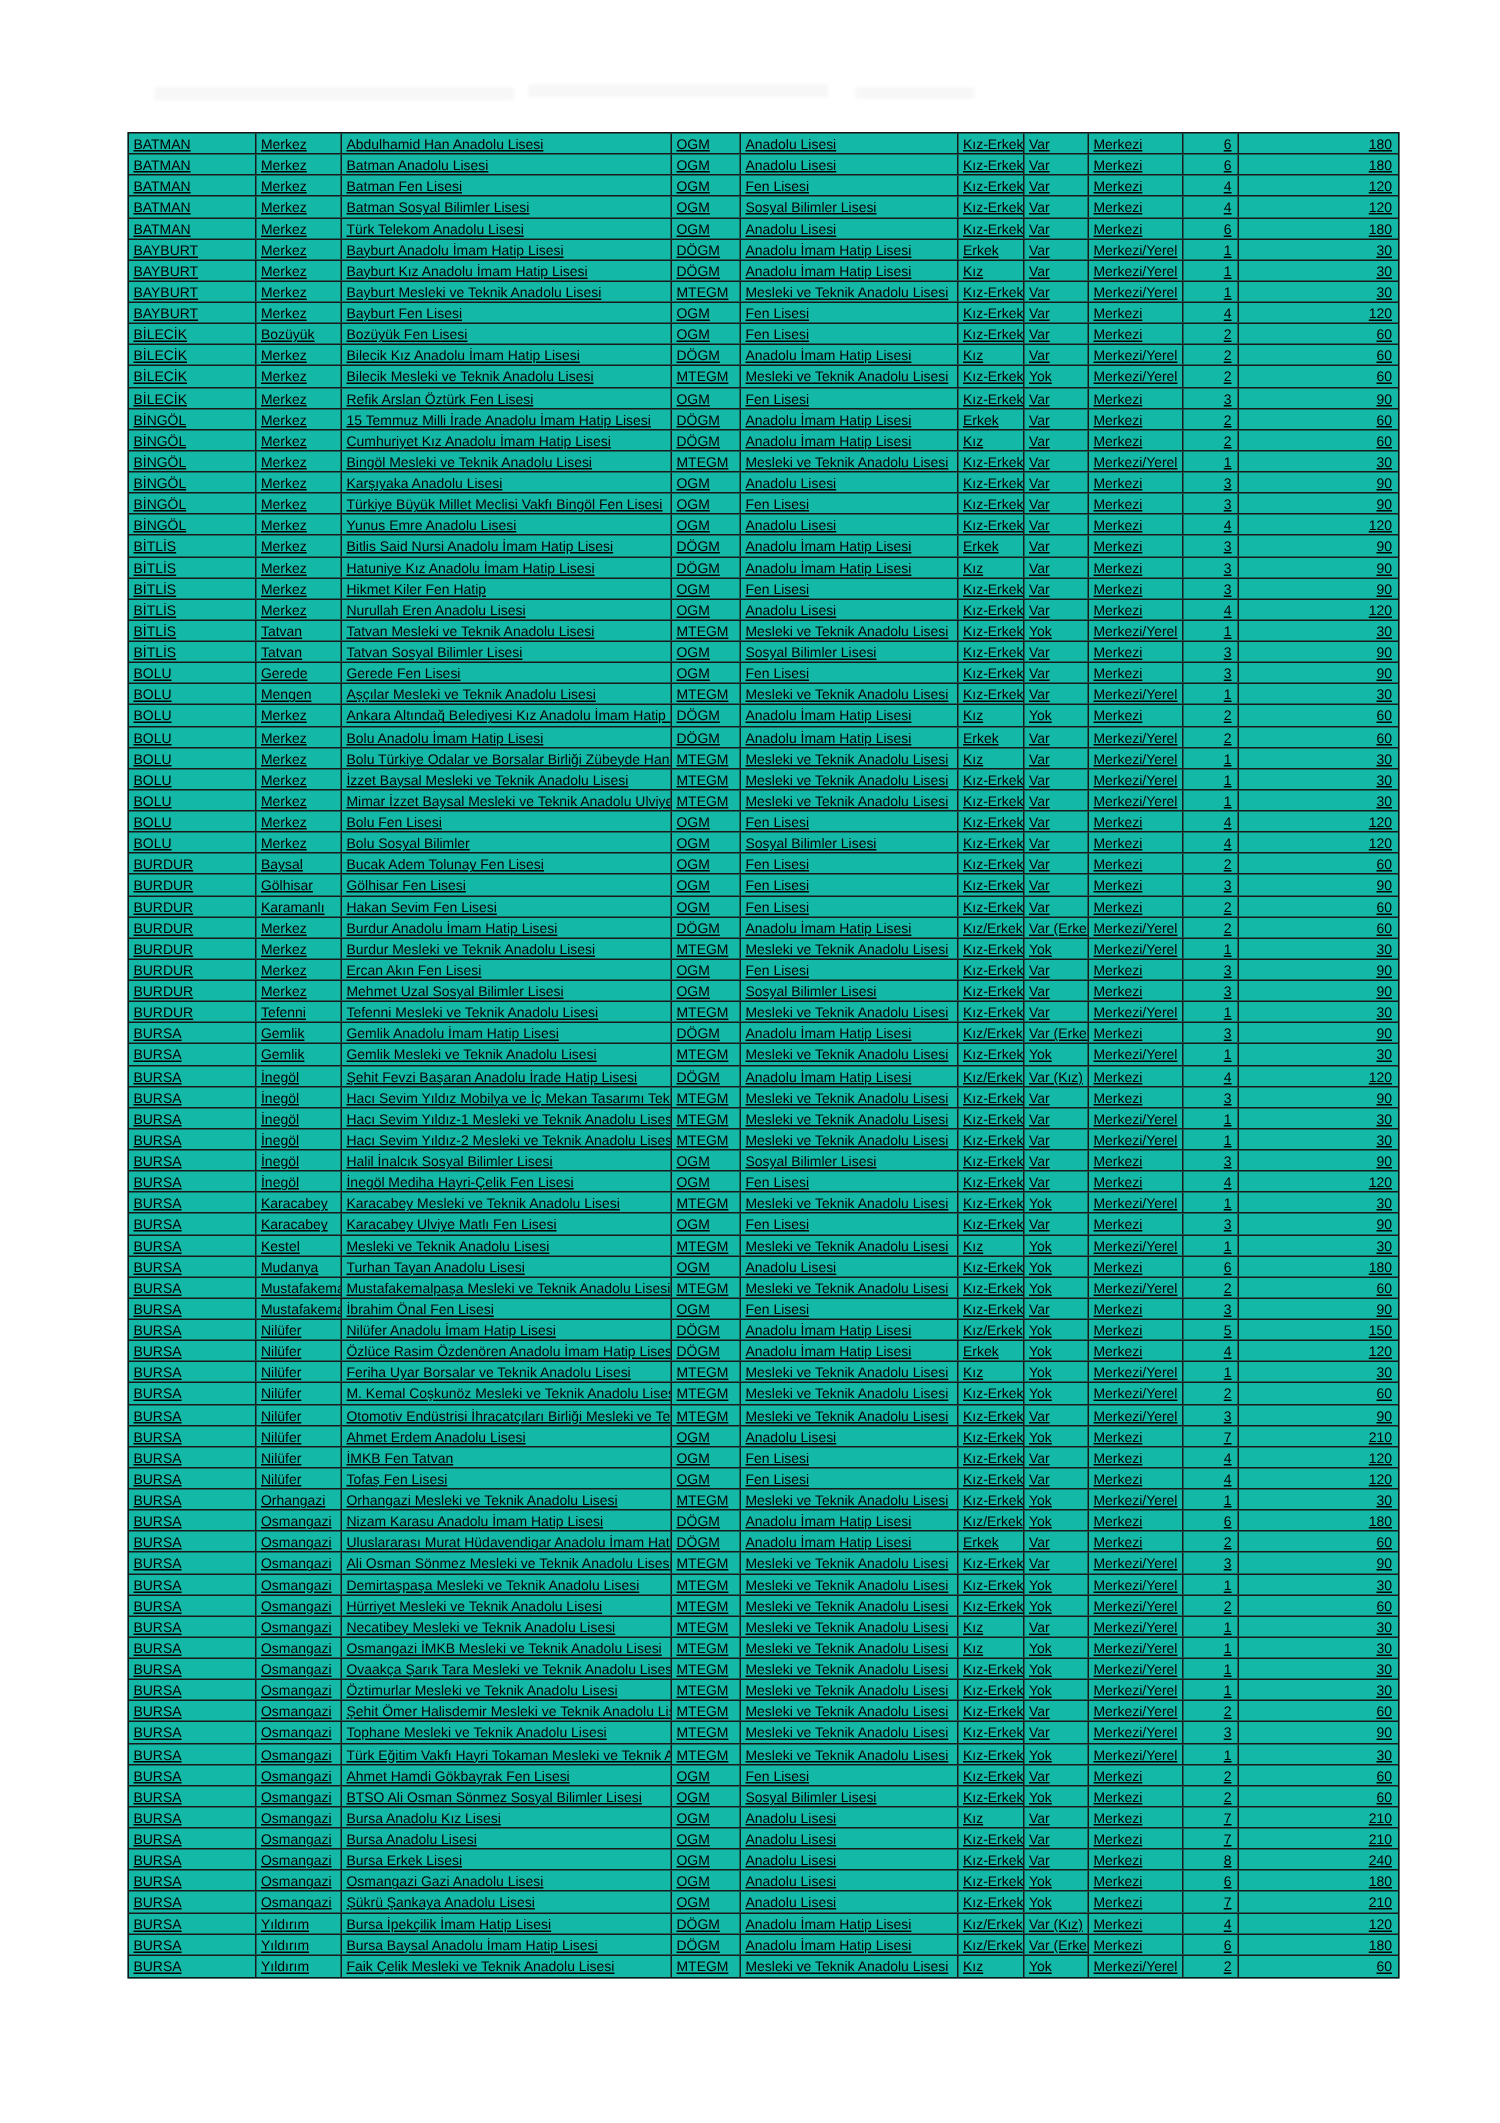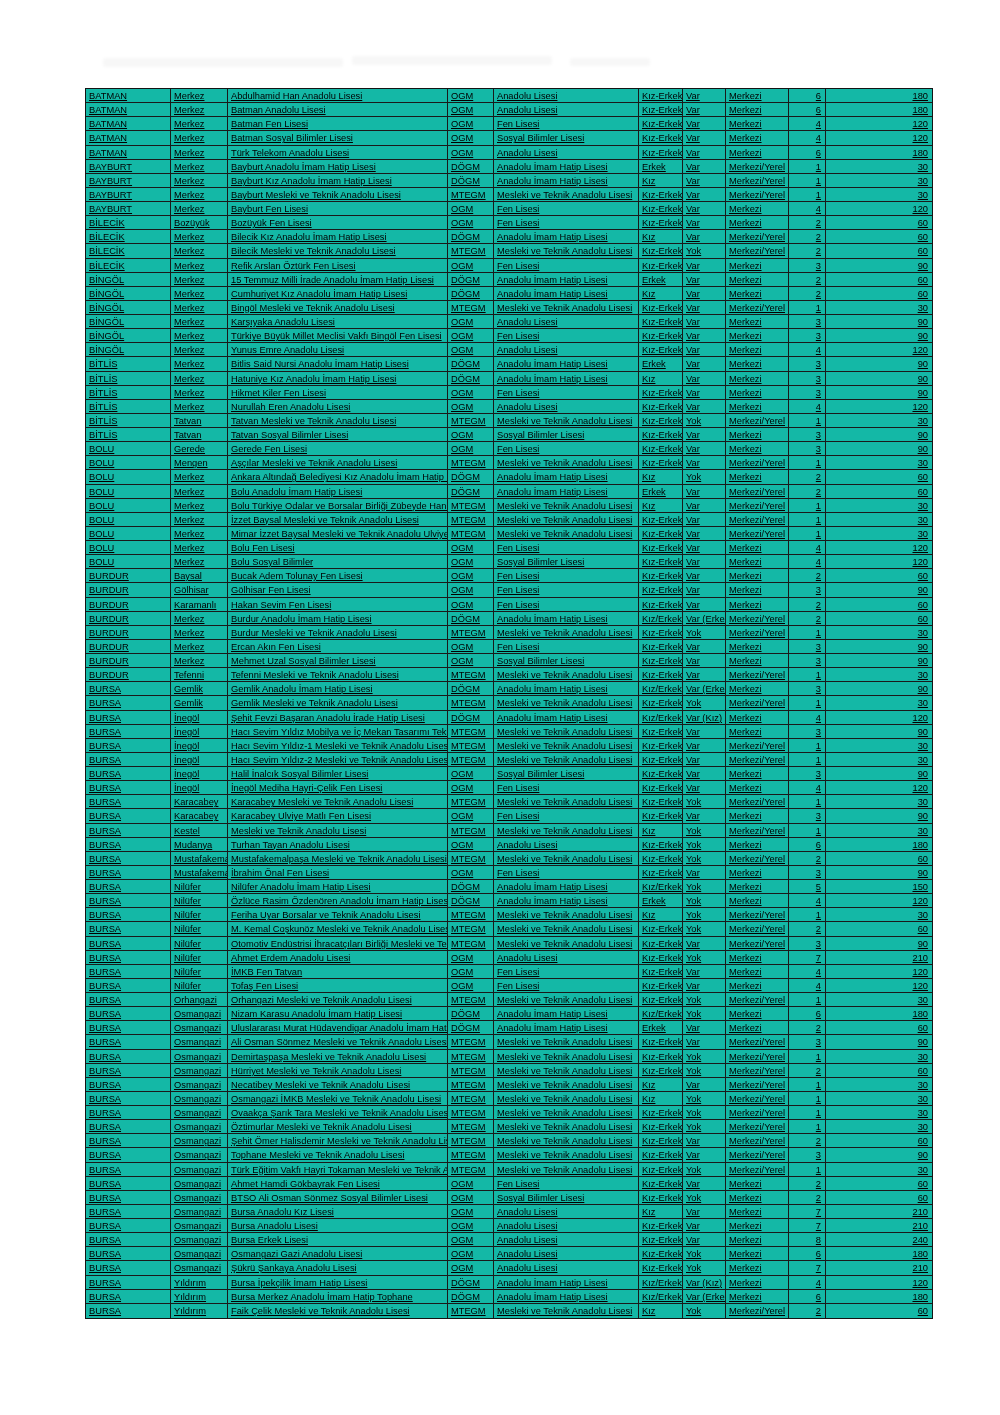--- a/index.html
+++ b/index.html
@@ -318,21 +318,21 @@
         <div class="cell c4">Anadolu İmam Hatip Lisesi</div>
         <div class="cell c5">Kız</div>
         <div class="cell c6">Var</div>
         <div class="cell c7">Merkezi</div>
         <div class="cell c8">3</div>
         <div class="cell c9">90</div>
       </div>
       <div class="trow">
         <div class="cell c0">BİTLİS</div>
         <div class="cell c1">Merkez</div>
-        <div class="cell c2">Hikmet Kiler Fen Lisesi</div>
+        <div class="cell c2">Hikmet Kiler Fen Hatip</div>
         <div class="cell c3">OGM</div>
         <div class="cell c4">Fen Lisesi</div>
         <div class="cell c5">Kız-Erkek</div>
         <div class="cell c6">Var</div>
         <div class="cell c7">Merkezi</div>
         <div class="cell c8">3</div>
         <div class="cell c9">90</div>
       </div>
       <div class="trow">
         <div class="cell c0">BİTLİS</div>
@@ -1086,21 +1086,21 @@
         <div class="cell c4">Anadolu İmam Hatip Lisesi</div>
         <div class="cell c5">Kız/Erkek</div>
         <div class="cell c6">Var (Kız)</div>
         <div class="cell c7">Merkezi</div>
         <div class="cell c8">4</div>
         <div class="cell c9">120</div>
       </div>
       <div class="trow">
         <div class="cell c0">BURSA</div>
         <div class="cell c1">Yıldırım</div>
-        <div class="cell c2">Bursa Merkez Anadolu İmam Hatip Tophane</div>
+        <div class="cell c2">Bursa Baysal Anadolu İmam Hatip Lisesi</div>
         <div class="cell c3">DÖGM</div>
         <div class="cell c4">Anadolu İmam Hatip Lisesi</div>
         <div class="cell c5">Kız/Erkek</div>
         <div class="cell c6">Var (Erkek</div>
         <div class="cell c7">Merkezi</div>
         <div class="cell c8">6</div>
         <div class="cell c9">180</div>
       </div>
       <div class="trow">
         <div class="cell c0">BURSA</div>

